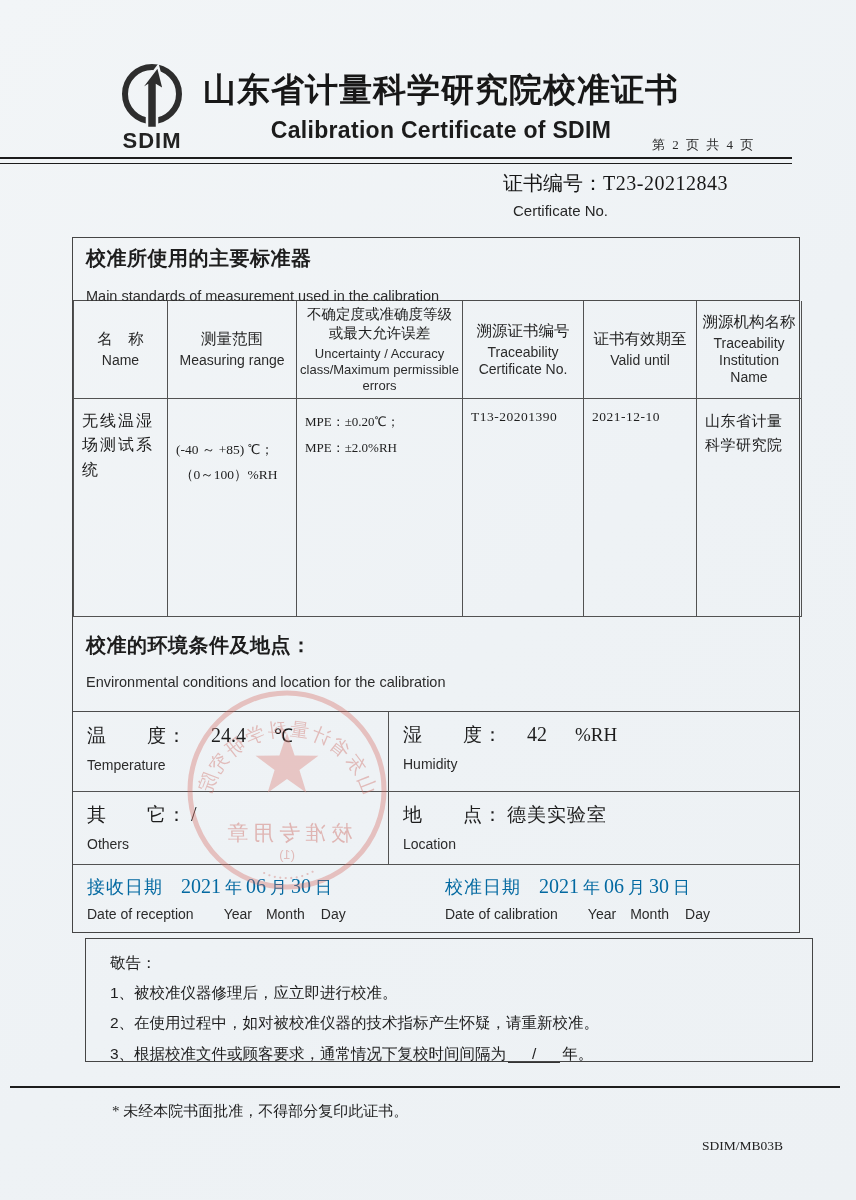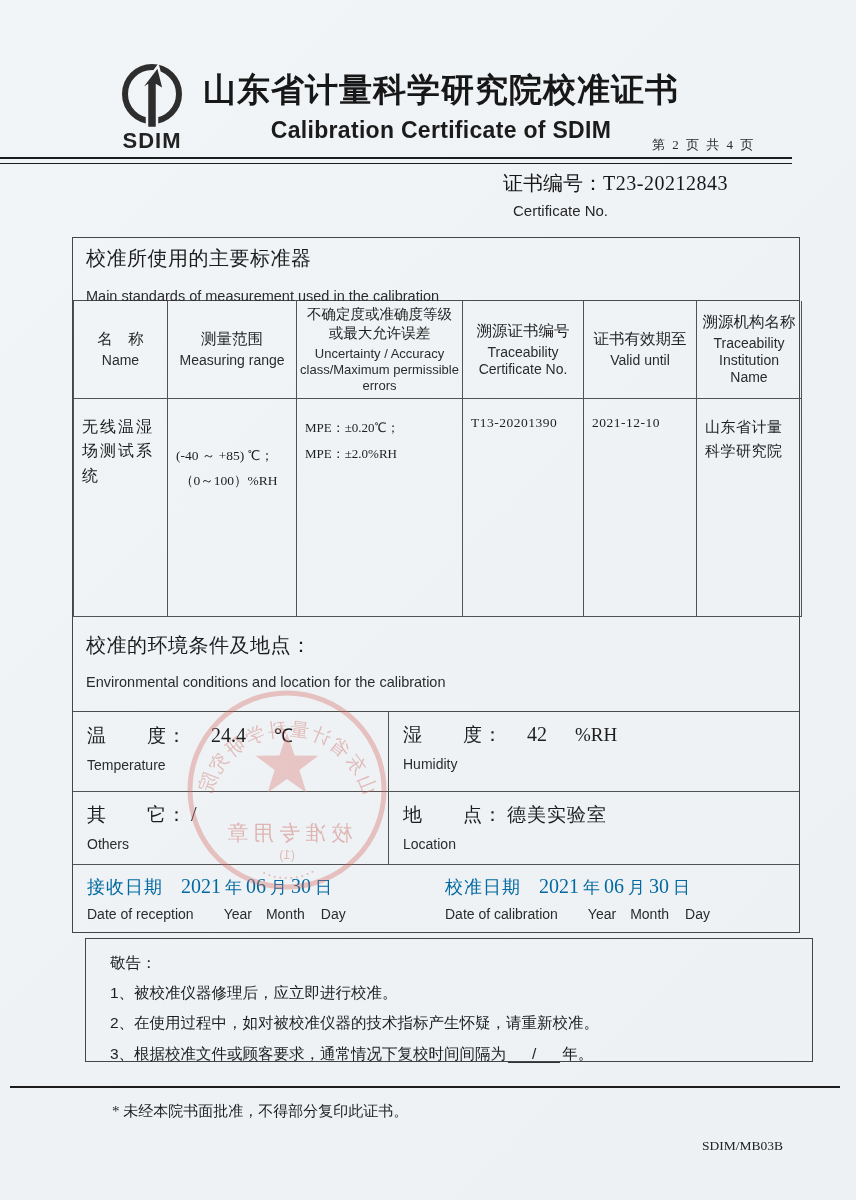--- a/index.html
+++ b/index.html
@@ -26,35 +26,35 @@
   }
   .page-info{position:absolute;left:652px;top:136px;font-size:13px;letter-spacing:2px;color:#2a2a2a;font-family:"Liberation Serif",serif;}
   .double-rule{position:absolute;left:0;top:157px;width:792px;height:4px;border-top:2.2px solid #1c1c1c;border-bottom:1.6px solid #1c1c1c;}
   .cert-no{position:absolute;left:503px;top:170px;font-size:20px;font-family:"Liberation Serif",serif;color:#171717;}
   .cert-no .num{font-family:"Liberation Serif",serif;letter-spacing:0.5px;}
   .cert-no-en{position:absolute;left:513px;top:202px;font-size:15px;color:#262626;}
 
   
   .main-box{position:absolute;left:72px;top:237px;width:728px;border:1.6px solid #454545;box-sizing:border-box;}
   .sec-head{box-sizing:border-box;padding:7px 13px 0;border-bottom:1.4px solid #4c4c4c;}
-  .sec-head .zh{font-size:20px;font-weight:400;color:#1d1d1d;letter-spacing:0.5px;}
+  .sec-head .zh{font-size:20px;font-weight:700;color:#1d1d1d;letter-spacing:0.5px;}
   .sec-head .en{font-size:14.5px;color:#2b2b2b;margin-top:16px;}
   .sec-std{height:63px;}
   .sec-env{height:95px;padding-top:15px;}
   .sec-env .en{margin-top:15px;}
 
   table.std{width:100%;border-collapse:collapse;table-layout:fixed;}
   table.std th,table.std td{border:1.2px solid #525252;box-sizing:border-box;}
   table.std th{border-top:none;height:97px;vertical-align:middle;text-align:center;font-weight:normal;padding:2px 3px;}
   table.std td{height:218px;vertical-align:top;text-align:left;}
   .th-zh{font-size:15.5px;color:#1f1f1f;line-height:1.35;}
   .th-en{font-size:14px;color:#2b2b2b;line-height:1.22;margin-top:2px;}
   .th-small .th-zh{font-size:14.5px;}
   .th-small .th-en{font-size:13px;}
-  td .cell{padding:15px 7px;font-family:"Liberation Serif",serif;}
+  td .cell{padding:9px 7px;font-family:"Liberation Serif",serif;}
   .cell-name{font-size:16px;letter-spacing:2px;line-height:1.55;color:#1e1e1e;}
   .cell-range{font-size:13.5px;line-height:1.9;color:#1e1e1e;margin-top:28px;}
   .cell-mpe{font-family:"Liberation Mono",monospace;font-size:13px;line-height:2.0;color:#1e1e1e;}
   .cell-code{font-family:"Liberation Mono",monospace;font-size:13.5px;color:#1e1e1e;letter-spacing:0.5px;}
   .cell-inst{font-size:15px;letter-spacing:0.5px;line-height:1.6;color:#1e1e1e;}
 
   
   .env-row{display:flex;border-bottom:1.2px solid #525252;box-sizing:border-box;}
   .env-row.last{border-bottom:none;}
   .env-row1{height:80px;}

